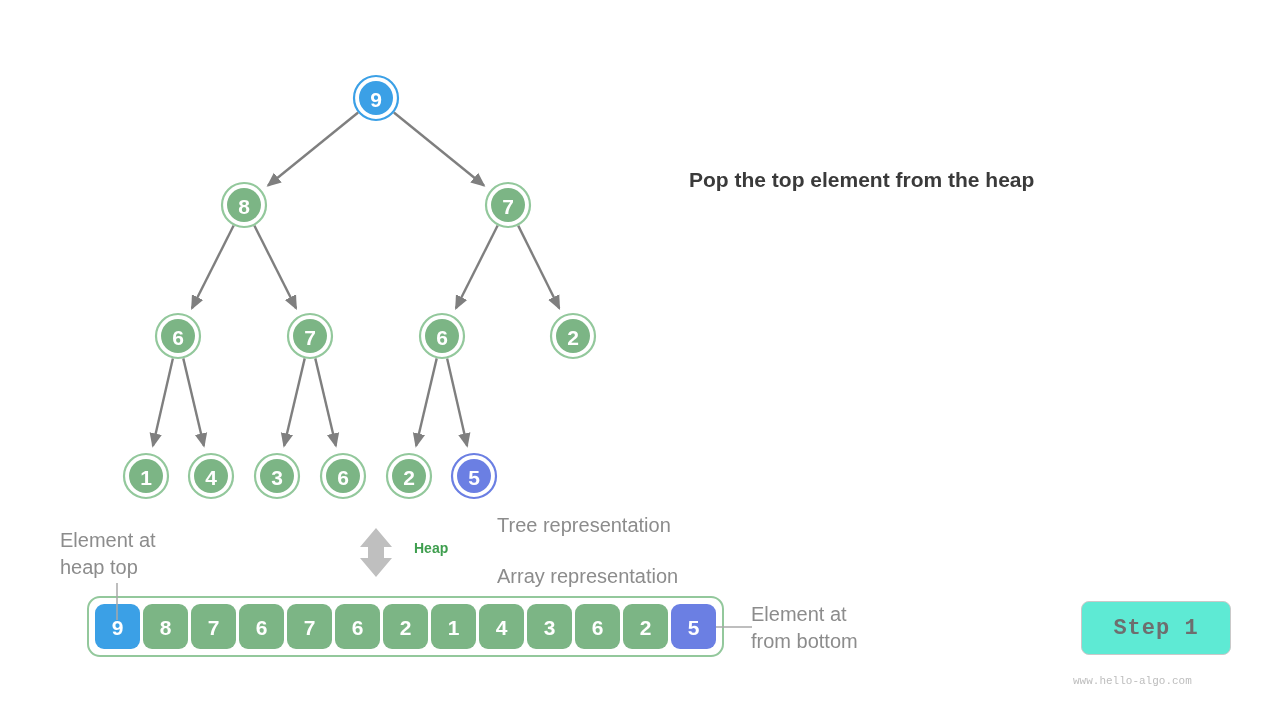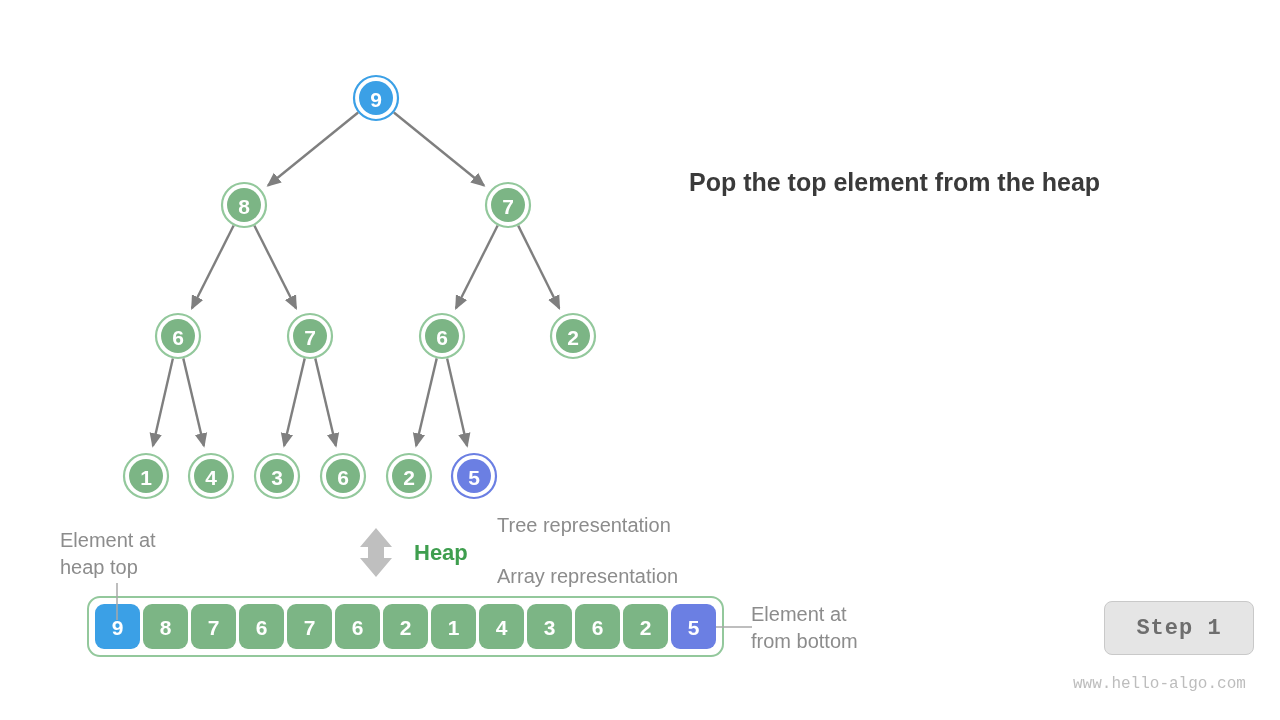--- a/index.html
+++ b/index.html
@@ -38,69 +38,68 @@
     font-family: "Liberation Sans", sans-serif;
     font-size: 21px;
     font-weight: bold;
     fill: #ffffff;
     text-anchor: middle;
     dominant-baseline: central;
   }
   .title-text {
     position: absolute;
     font-family: "Liberation Sans", sans-serif;
-    font-size: 25px;
+    font-size: 21px;
     font-weight: bold;
     color: #3a3a3a;
     white-space: nowrap;
   }
   .gray-label {
     position: absolute;
     font-family: "Liberation Sans", sans-serif;
     font-size: 20px;
     color: #8c8c8c;
     white-space: nowrap;
     line-height: 27px;
     text-align: left;
   }
   .heap-label {
     position: absolute;
     font-family: "Liberation Sans", sans-serif;
-    font-size: 22px;
+    font-size: 14px;
     font-weight: bold;
     color: #3e9e4e;
     white-space: nowrap;
   }
   .step-box {
     position: absolute;
     left: 1081px;
     top: 601px;
     width: 148px;
     height: 52px;
     border: 1px solid #c9c9c9;
     border-radius: 8px;
-    background: #e5e5e5;
+    background: #5eead4;
     display: flex;
     align-items: center;
     justify-content: center;
-    margin-left: 23px;
   }
   .step-text {
     font-family: "Liberation Mono", monospace;
     font-size: 22px;
     font-weight: bold;
     color: #6e6e6e;
     letter-spacing: 1px;
   }
   .watermark {
     position: absolute;
     left: 1073px;
     top: 675px;
     font-family: "Liberation Mono", monospace;
-    font-size: 16px;
+    font-size: 11px;
     color: #bdbdbd;
     white-space: nowrap;
     text-align: center;
   }
 </style>
 </head>
 <body>
 
 <div id="stage">
 

